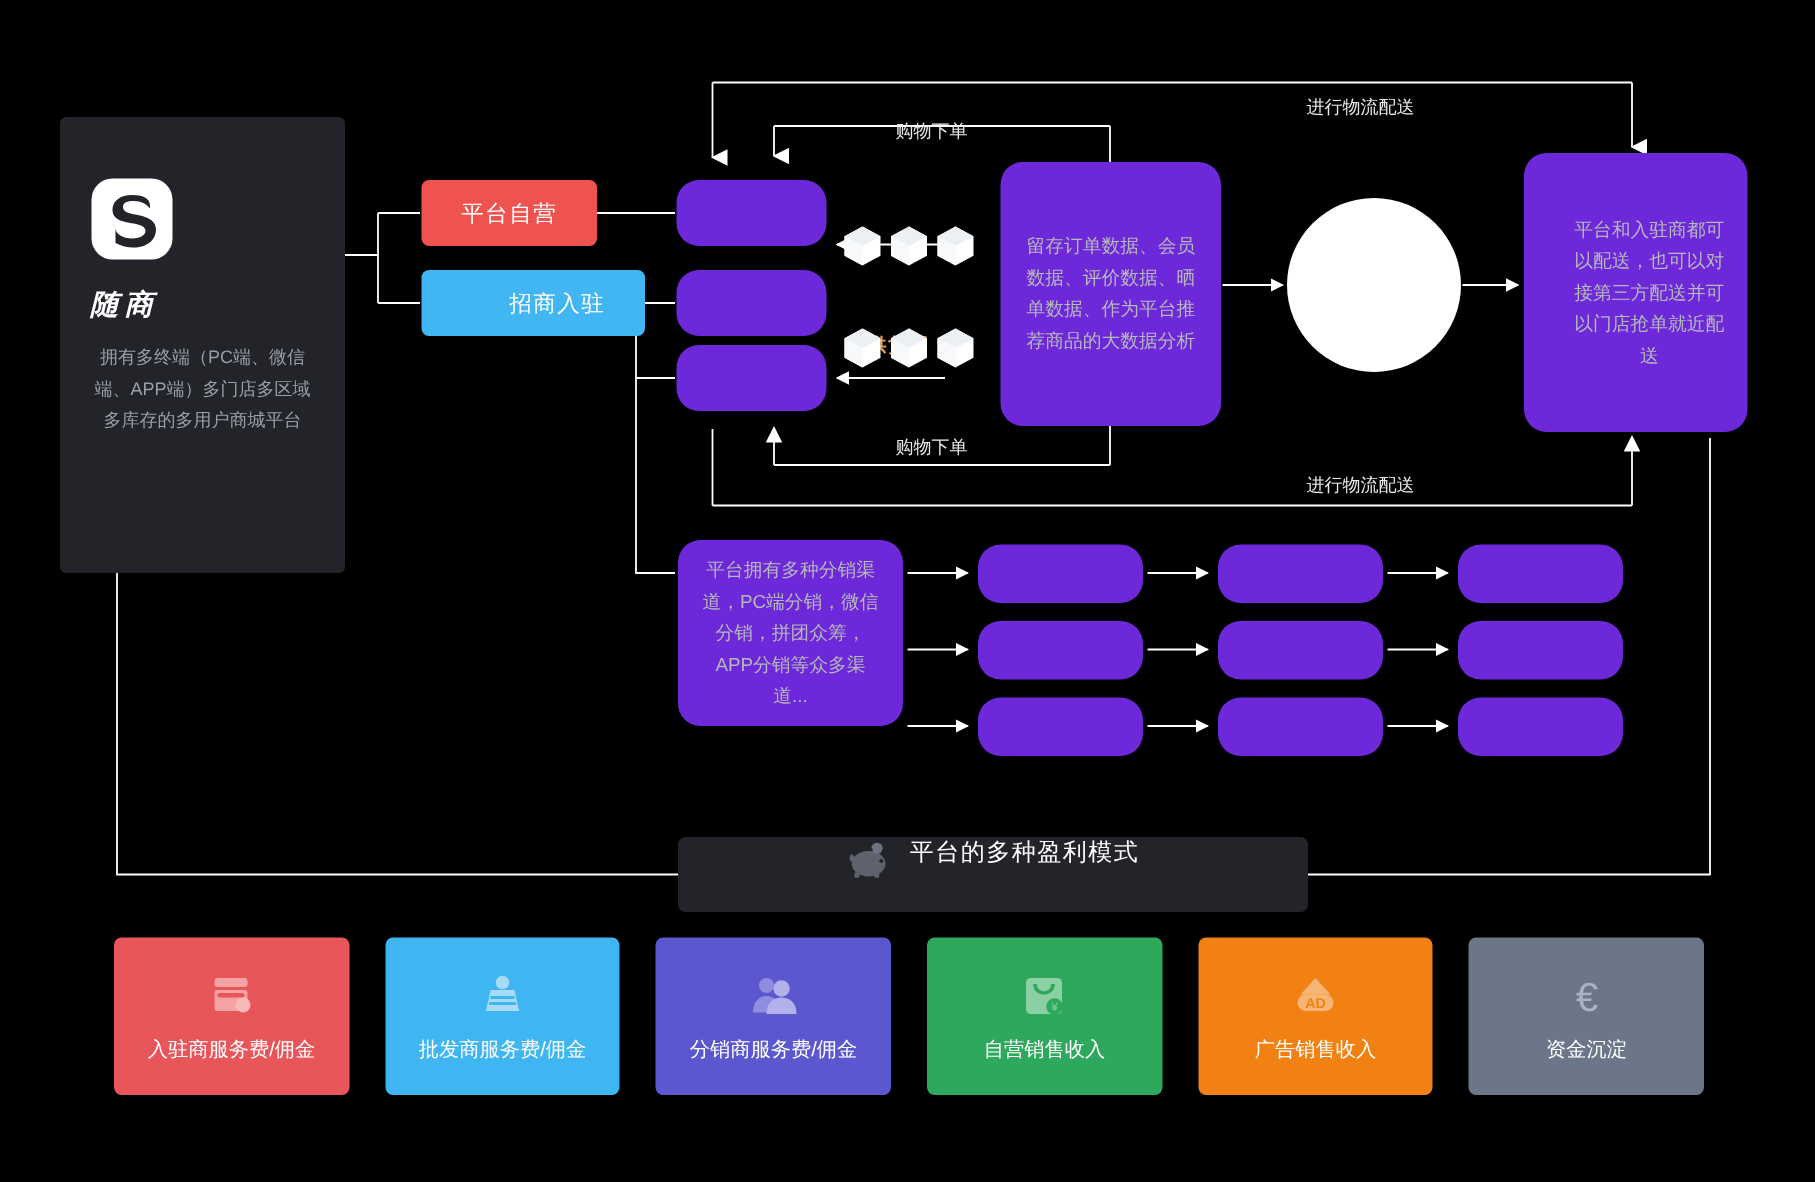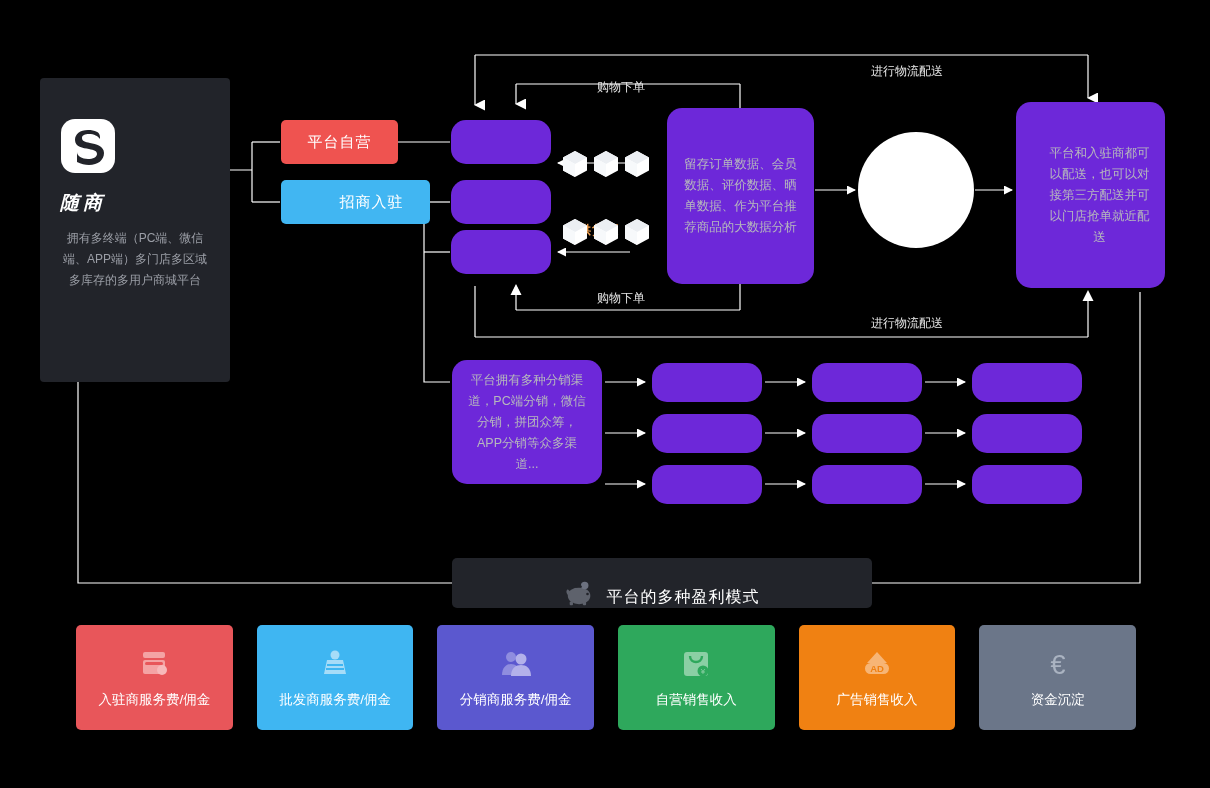--- a/index.html
+++ b/index.html
@@ -66,21 +66,21 @@
 
   
   .edge-label{
     font-size:12px;color:#e8e8e8;white-space:nowrap;
   }
 
   
   .profit-bar{
     left:452px;top:558px;width:420px;height:50px;
     background:#22242a;border-radius:5px;
-    display:flex;align-items:flex-end;justify-content:center;gap:12px;
+    display:flex;align-items:flex-start;justify-content:center;gap:12px;
   }
   .profit-bar .label{font-size:16px;color:#fff;letter-spacing:1px;}
 
   
   .cards{
     position:absolute;left:76px;top:625px;width:1060px;height:105px;
     display:flex;gap:24px;
   }
   .pcard{
     width:160px;height:105px;border-radius:5px;

